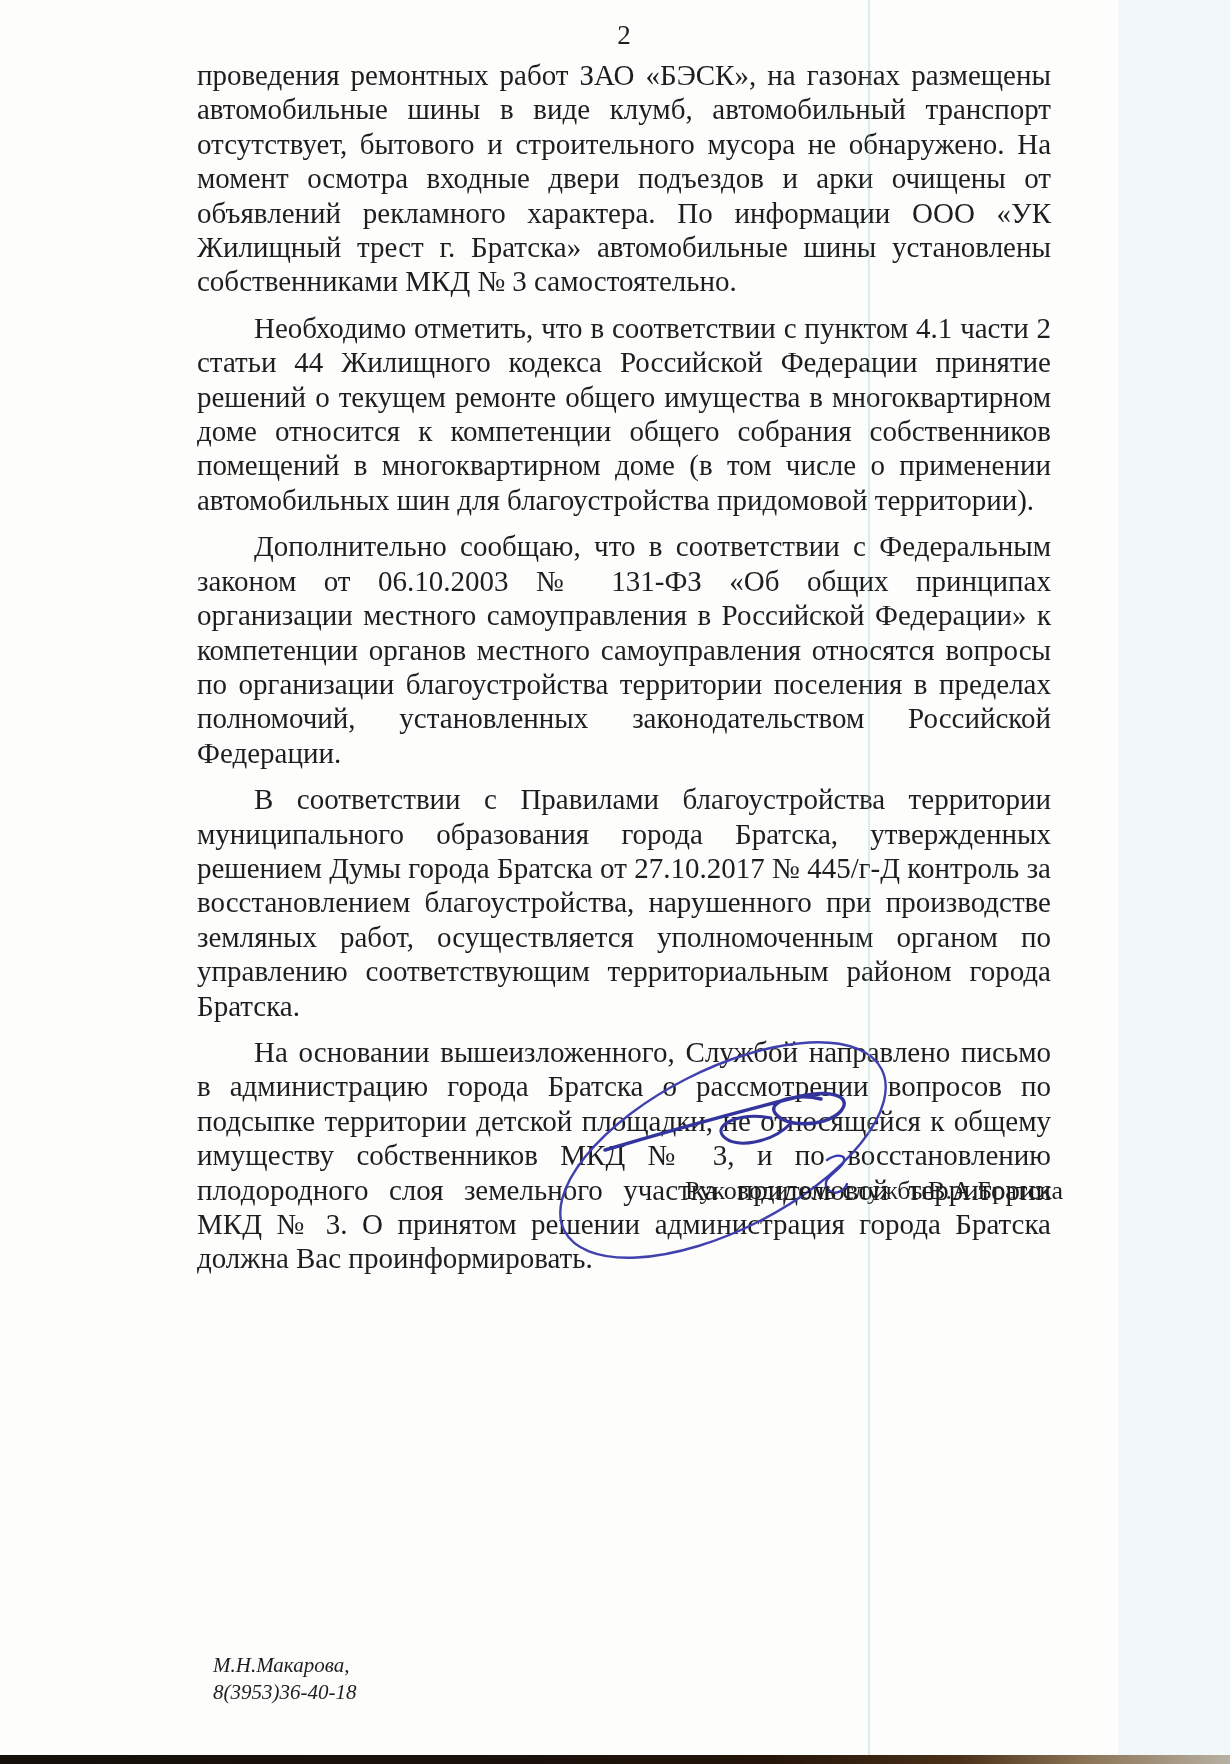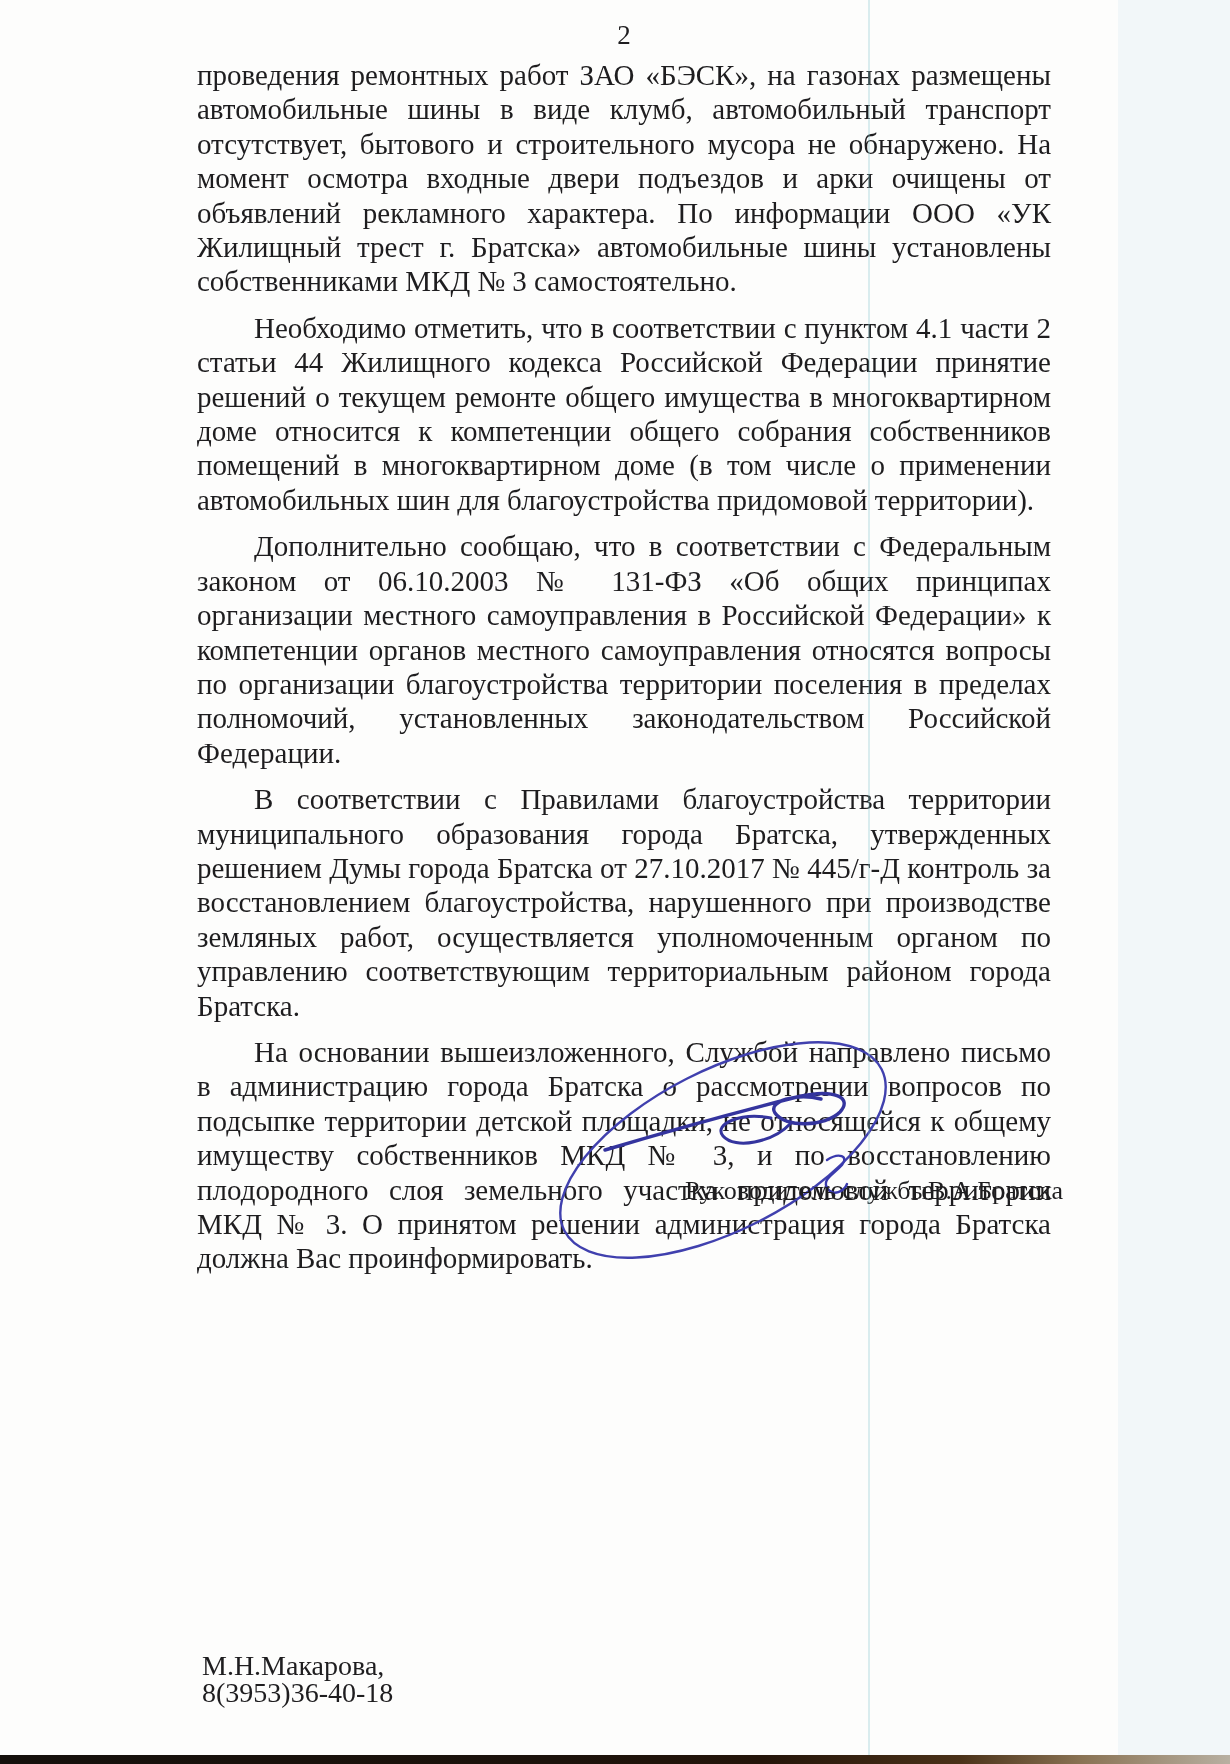--- a/index.html
+++ b/index.html
@@ -43,24 +43,25 @@
   .signature {
     position: absolute;
     left: 535px;
     top: 1000px;
     width: 380px;
     height: 360px;
     pointer-events: none;
   }
   .footer {
     position: absolute;
-    left: 202px;
+    left: 213px;
     top: 1652px;
-    font-size: 28px;
+    font-size: 21px;
     line-height: 27px;
+    font-style: italic;
   }
   
   .scan-line-v {
     position: absolute;
     top: 0; bottom: 9px;
     left: 868px;
     width: 2px;
     background: rgba(135, 200, 205, 0.30);
   }
   .scan-band-right {

